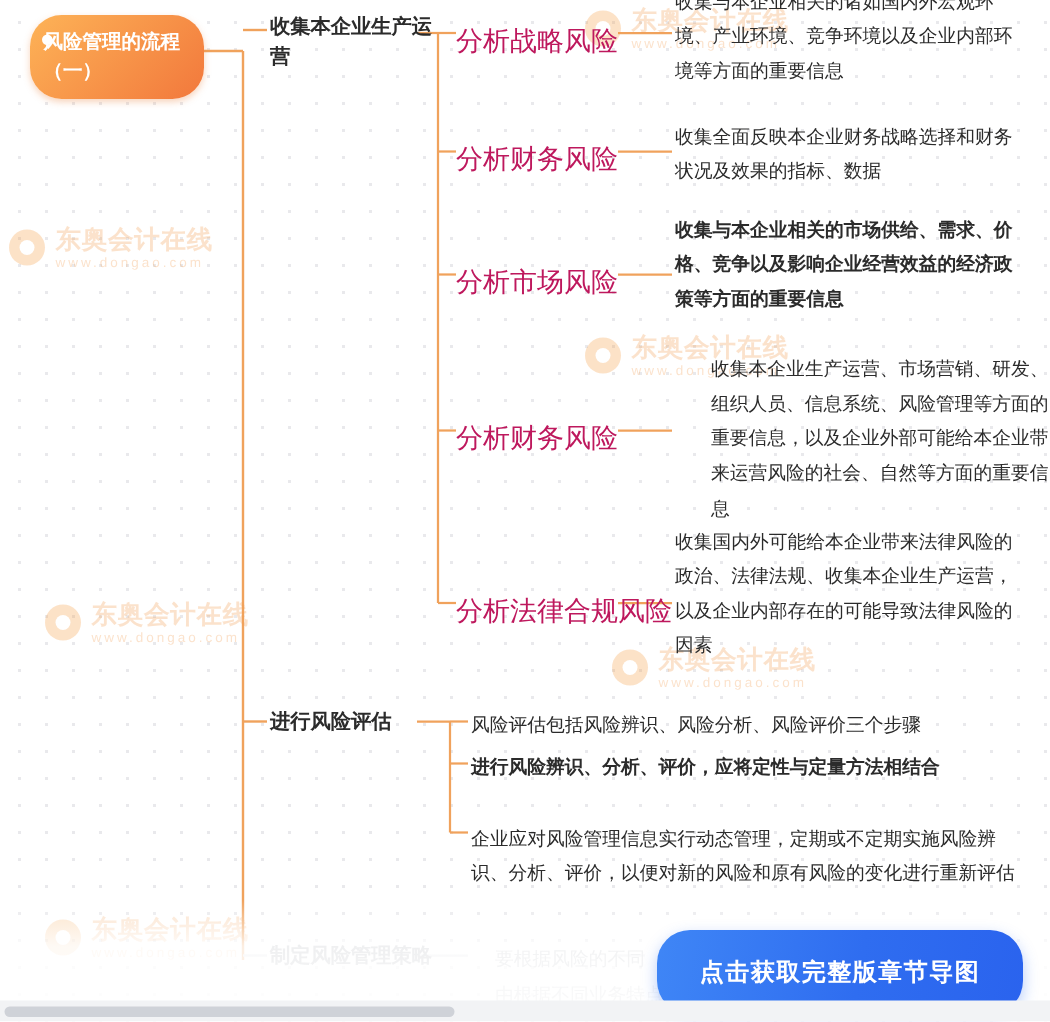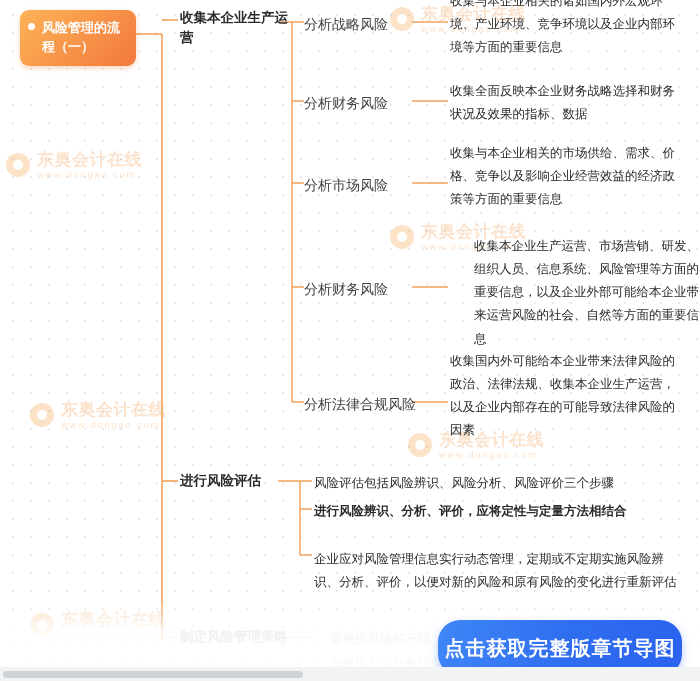--- a/index.html
+++ b/index.html
@@ -65,23 +65,23 @@
     white-space: nowrap;
   }
   .wm .wm-stack { display: flex; flex-direction: column; line-height: 1.15; }
 
   
   #root-node {
     position: absolute;
     left: 20px;
     top: 10px;
     width: 116px;
-    padding: 9px 8px 9px 22px;
+    padding: 9px 8px 9px 9px;
     box-sizing: border-box;
-    border-radius: 9px;
+    border-radius: 21px;
     background: linear-gradient(135deg, #fdb357 0%, #f2783c 100%);
     color: #ffffff;
     font-size: 13px;
     font-weight: bold;
     line-height: 1.45;
     box-shadow: 0 2px 5px rgba(232,130,60,.35);
   }
   #root-node .bullet {
     position: absolute;
     left: 8px;
@@ -97,22 +97,22 @@
     font-size: 13.5px;
     font-weight: bold;
     color: #2b2b2b;
     line-height: 1.5;
     width: 108px;
   }
 
   
   .l3 {
     position: absolute;
-    font-size: 14px;
-    color: #404040;
+    font-size: 18px;
+    color: #be185d;
     line-height: 1.5;
     white-space: nowrap;
   }
 
   
   .para {
     position: absolute;
     font-size: 12.5px;
     color: #2b2b2b;
     line-height: 1.85;
@@ -136,21 +136,21 @@
   
   #cta {
     position: absolute;
     left: 438px;
     top: 620px;
     width: 244px;
     height: 56px;
     border-radius: 22px;
     background: linear-gradient(100deg, #3f86f6 0%, #2f6df0 55%, #2a63ee 100%);
     color: #fff;
-    font-size: 20px;
+    font-size: 16px;
     font-weight: bold;
     display: flex;
     align-items: center;
     justify-content: center;
     letter-spacing: 1px;
     box-shadow: 0 4px 10px rgba(47,109,240,.35);
     cursor: pointer;
   }
   
   #bottom-bar {
@@ -268,21 +268,21 @@
 <div class="l2 faded-bold" style="left:180px; top:627px; width:130px;">制定风险管理策略</div>
 
 <div class="l3" style="left:304px; top:14px;">分析战略风险</div>
 <div class="l3" style="left:304px; top:93px;">分析财务风险</div>
 <div class="l3" style="left:304px; top:175px;">分析市场风险</div>
 <div class="l3" style="left:304px; top:279px;">分析财务风险</div>
 <div class="l3" style="left:304px; top:394px;">分析法律合规风险</div>
 
 <div class="para" style="left:450px; top:-10px; width:235px;">收集与本企业相关的诸如国内外宏观环境、产业环境、竞争环境以及企业内部环境等方面的重要信息</div>
 <div class="para" style="left:450px; top:80px; width:235px;">收集全面反映本企业财务战略选择和财务状况及效果的指标、数据</div>
-<div class="para" style="left:450px; top:142px; width:235px;">收集与本企业相关的市场供给、需求、价格、竞争以及影响企业经营效益的经济政策等方面的重要信息</div>
+<div class="para" style="left:450px; top:142px; width:235px;font-weight:bold;">收集与本企业相关的市场供给、需求、价格、竞争以及影响企业经营效益的经济政策等方面的重要信息</div>
 <div class="para" style="left:450px; top:235px; width:235px;margin-left:24px;">收集本企业生产运营、市场营销、研发、组织人员、信息系统、风险管理等方面的重要信息，以及企业外部可能给本企业带来运营风险的社会、自然等方面的重要信息</div>
 <div class="para" style="left:450px; top:350px; width:235px;">收集国内外可能给本企业带来法律风险的政治、法律法规、收集本企业生产运营，以及企业内部存在的可能导致法律风险的因素</div>
 
 <div class="para" style="left:314px; top:472px; width:372px;">风险评估包括风险辨识、风险分析、风险评价三个步骤</div>
 <div class="para" style="left:314px; top:500px; width:372px;font-weight:bold;">进行风险辨识、分析、评价，应将定性与定量方法相结合</div>
 <div class="para" style="left:314px; top:528px; width:372px;margin-top:20px;">企业应对风险管理信息实行动态管理，定期或不定期实施风险辨识、分析、评价，以便对新的风险和原有风险的变化进行重新评估</div>
 
 <div class="para faded" style="left:330px; top:628px; width:120px;">要根据风险的不同</div>
 <div class="para faded" style="left:330px; top:652px; width:140px;">由根据不同业务特点</div>
 

